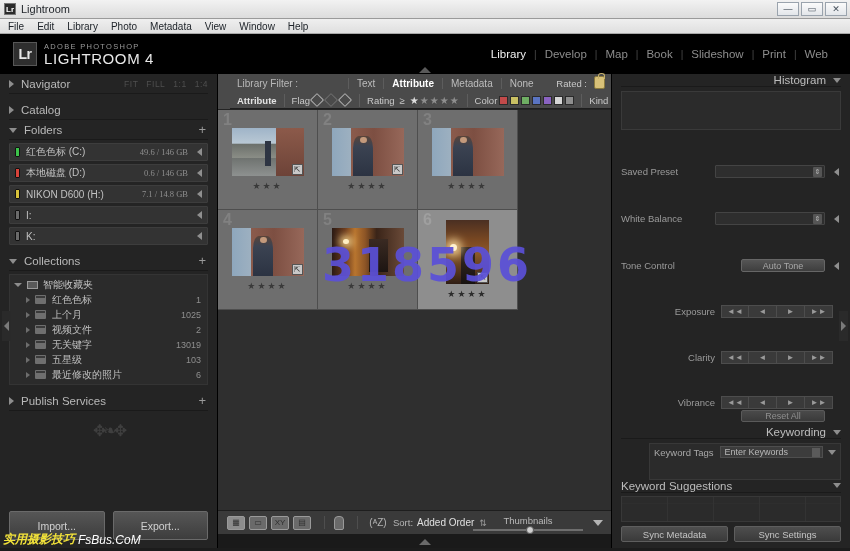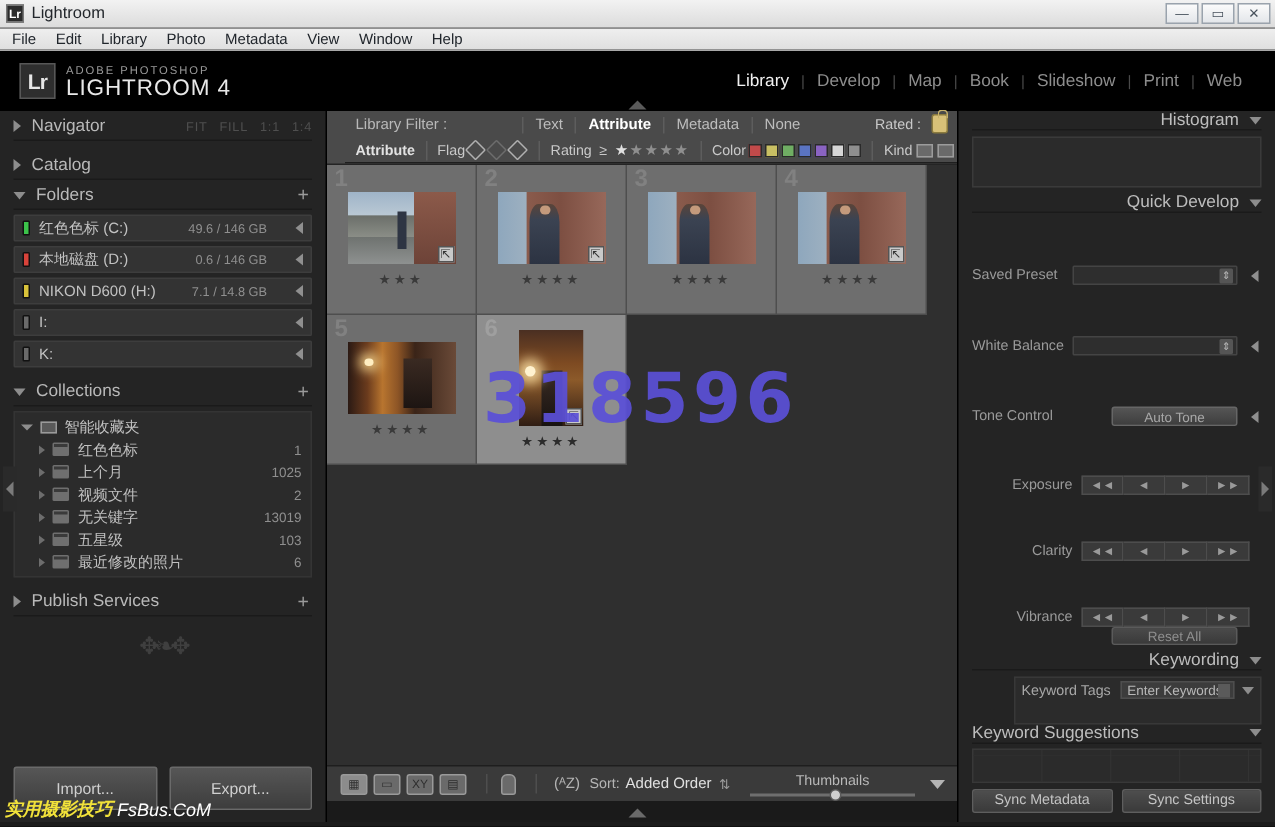--- a/index.html
+++ b/index.html
@@ -91,21 +91,21 @@
   .plus { position: absolute; right: 2px; color: #9a9a9a; font-size: 13px; line-height: 10px;}
 
   .nav-preview { height: 6px; }
   .drive-row {
     height: 18px; margin-top: 3px; background: #333333;
     border: 1px solid #3d3d3d; border-radius: 1px;
     display: flex; align-items: center; padding: 0 5px;
     font-size: 10px; color: #c2c2c2; position: relative;
   }
   .drive-led { width: 5px; height: 10px; border-radius: 1px; margin-right: 6px; border:1px solid #111;}
-  .drive-space { position: absolute; right: 29px; color: #8f8f8f; font-size: 8.5px; }
+  .drive-space { position: absolute; right: 19px; color: #8f8f8f; font-size: 8.5px; font-family: Liberation Serif, serif; }
   .drive-arrow {
     position: absolute; right: 5px; width: 0; height: 0;
     border-top: 4px solid transparent; border-bottom: 4px solid transparent;
     border-right: 5px solid #8f8f8f;
   }
   .coll-box { background: #2b2b2b; border: 1px solid #343434; margin-top: 3px; padding: 2px 0; }
   .coll-group { display: flex; align-items: center; height: 15px; padding-left: 4px; font-size: 10px; color: #c2c2c2;}
   .mini-tri {
     width: 0; height: 0; margin-right: 5px;
     border-left: 4px solid transparent; border-right: 4px solid transparent;
@@ -281,21 +281,21 @@
     border-radius: 50%; background: #cfcfcf; border: 1px solid #5a5a5a;
   }
   .tb-caret {
     position: absolute; right: 8px; width: 0; height: 0;
     border-left: 5px solid transparent; border-right: 5px solid transparent;
     border-top: 6px solid #b4b4b4;
   }
 
   
   .right-panel {
-    width: 212px; background: #242424; border-left: 1px solid #000;
+    width: 239px; background: #242424; border-left: 1px solid #000;
     display: flex; flex-direction: column; padding: 0 9px; position: relative; justify-content: center;
   }
   .rp-header {
     height: 20px; display: flex; align-items: center; justify-content: flex-end;
     font-size: 11.5px; color: #bdbdbd; gap: 7px; border-bottom: 1px solid #1a1a1a;
   }
   .tri-d { width:0;height:0;border-left:4px solid transparent;border-right:4px solid transparent;border-top:5px solid #8d8d8d;}
   .histogram {
     height: 78px; margin-top: 4px; background: #2b2b2b;
     border: 1px solid #3a3a3a;
@@ -713,24 +713,20 @@
     </div>
 
     <div class="right-panel">
 
       <div class="rp-header">
         <span>Histogram</span>
         <span class="tri-d"></span>
       </div>
       <div class="histogram"></div>
 
-      <div class="rp-header" style="margin-top:4px">
-        <span>Quick Develop</span>
-        <span class="tri-d"></span>
-      </div>
 
       <div class="qd-row">
         <span>Saved Preset</span>
         <span class="qd-input">
             <span class="caret">⇕</span>
           </span>
         <span class="qd-arrow"></span>
       </div>
 
       <div class="qd-row">

